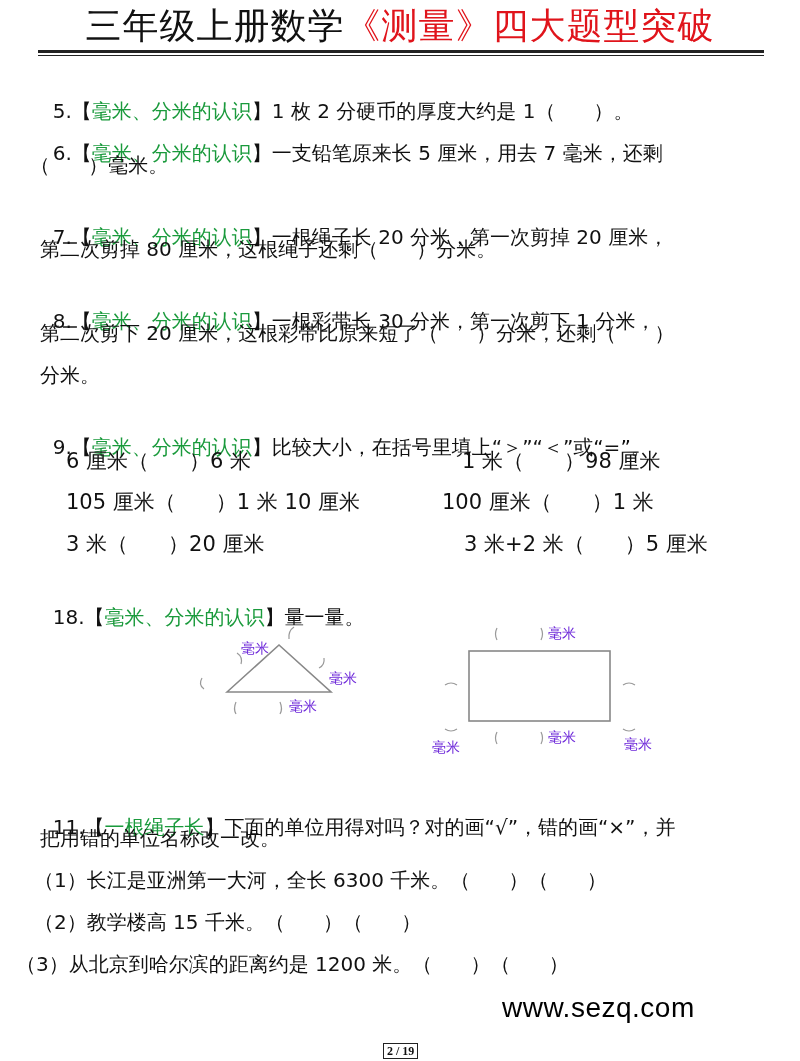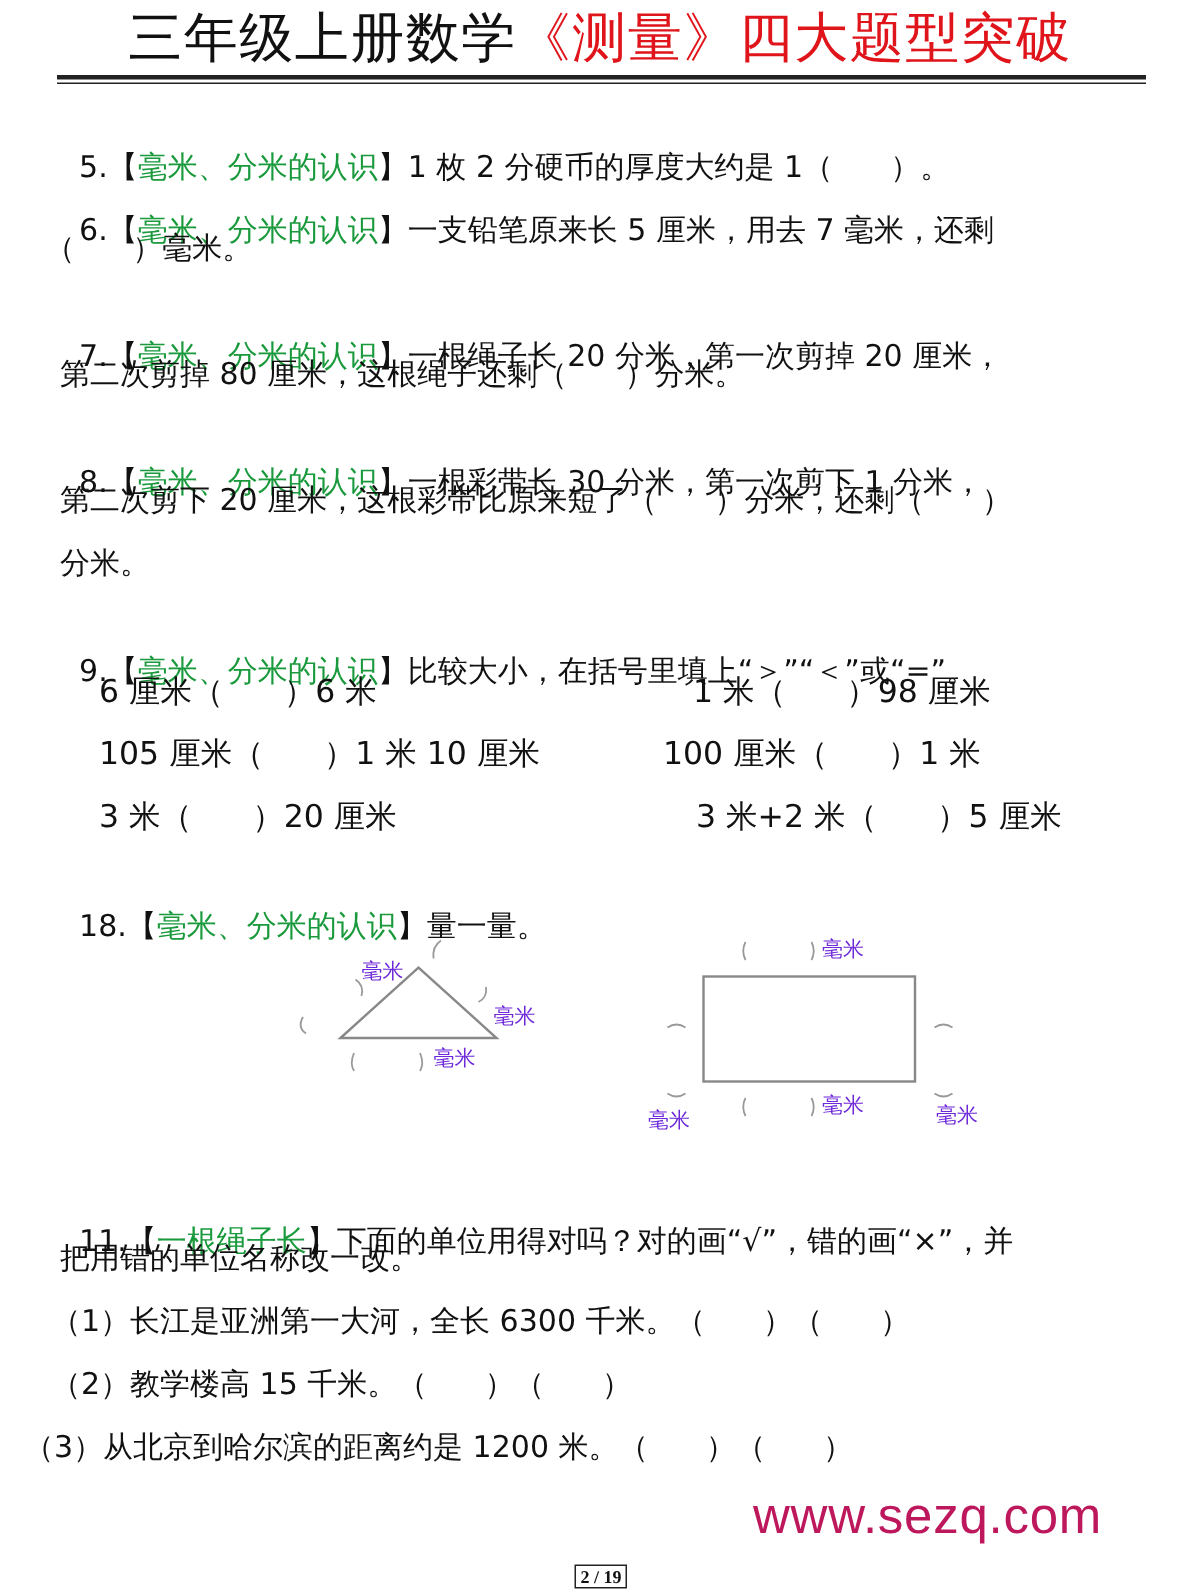--- a/index.html
+++ b/index.html
@@ -23,21 +23,21 @@
     }
     .tag { color: #1a9a3c; }
     .brk { color: #111; }
 
     .cmp { position: absolute; font-size: 21px; line-height: 30px; white-space: pre; }
 
     .fig { position: absolute; }
     .fig-label { position: absolute; font-size: 14px; line-height: 16px; color: #6d28d9; white-space: pre; }
 
     .watermark {
-      position: absolute; left: 502px; top: 992px; font-size: 34px; color: #be185d;
+      position: absolute; left: 502px; top: 992px; font-size: 28px; color: #000000;
       font-family: "Liberation Sans", sans-serif; letter-spacing: 0.5px;
     }
     .pagenum {
       position: absolute; left: 383px; top: 1043px; font-size: 12px; font-weight: bold;
       border: 1px solid #222; padding: 0 3px; line-height: 14px;
       font-family: "Liberation Serif", serif;
     }
   </style>
 </head>
 <body>

